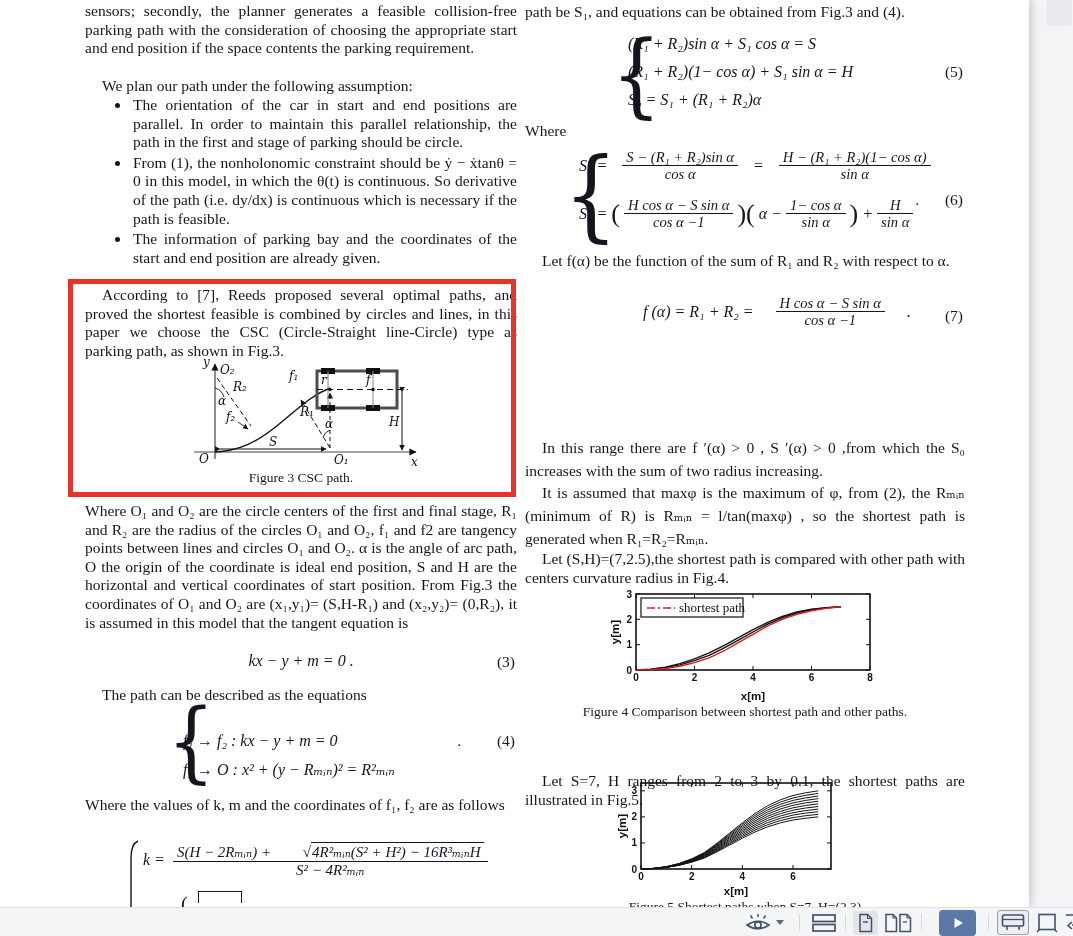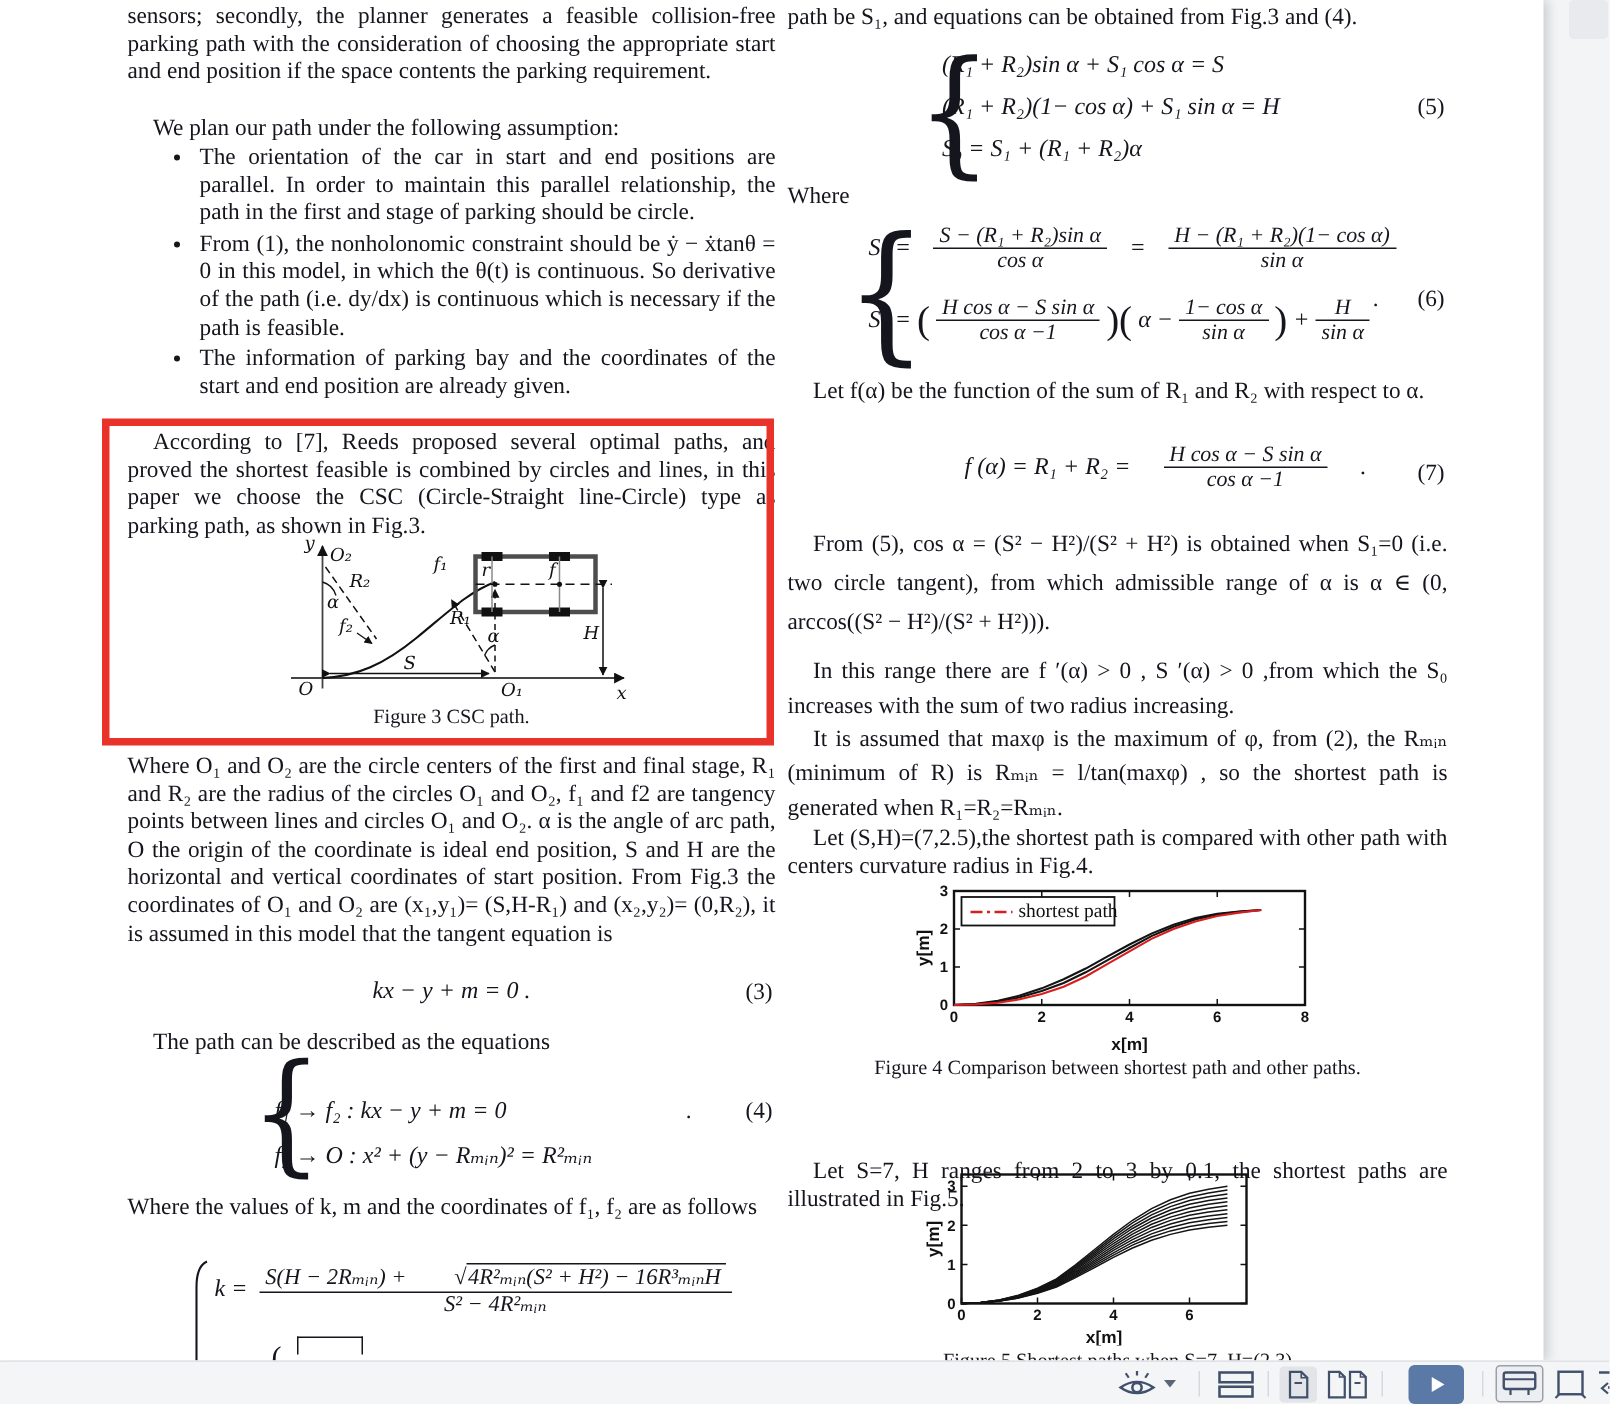--- a/index.html
+++ b/index.html
@@ -244,23 +244,20 @@
           <span>f (α) = R₁ + R₂ =</span>
           <span class="frac">
               <span class="fn">H cos α − S sin α</span>
               <span class="fd">cos α −1</span>
             </span>
           <span>.</span>
         </div>
         <span class="eqnum" style="top:12px">(7)</span>
       </div>
 
-      <div class="blk" style="top:350px">
-        <p class="body ind" style="line-height:26px">From (5), cos α = (S² − H²)/(S² + H²) is obtained when S₁=0 (i.e. two circle tangent), from which admissible range of α is α ∈ (0, arccos((S² − H²)/(S² + H²))).</p>
-      </div>
 
       <div class="blk" style="top:436px">
         <p class="body ind" style="line-height:23px">In this range there are f ′(α) &gt; 0 , S ′(α) &gt; 0 ,from which the S₀ increases with the sum of two radius increasing.</p>
       </div>
 
       <div class="blk" style="top:481px">
         <p class="body ind" style="line-height:23px">It is assumed that maxφ is the maximum of φ, from (2), the Rₘᵢₙ (minimum of R) is Rₘᵢₙ = l/tan(maxφ) , so the shortest path is generated when R₁=R₂=Rₘᵢₙ.</p>
       </div>
 
       <div class="blk" style="top:550px">

